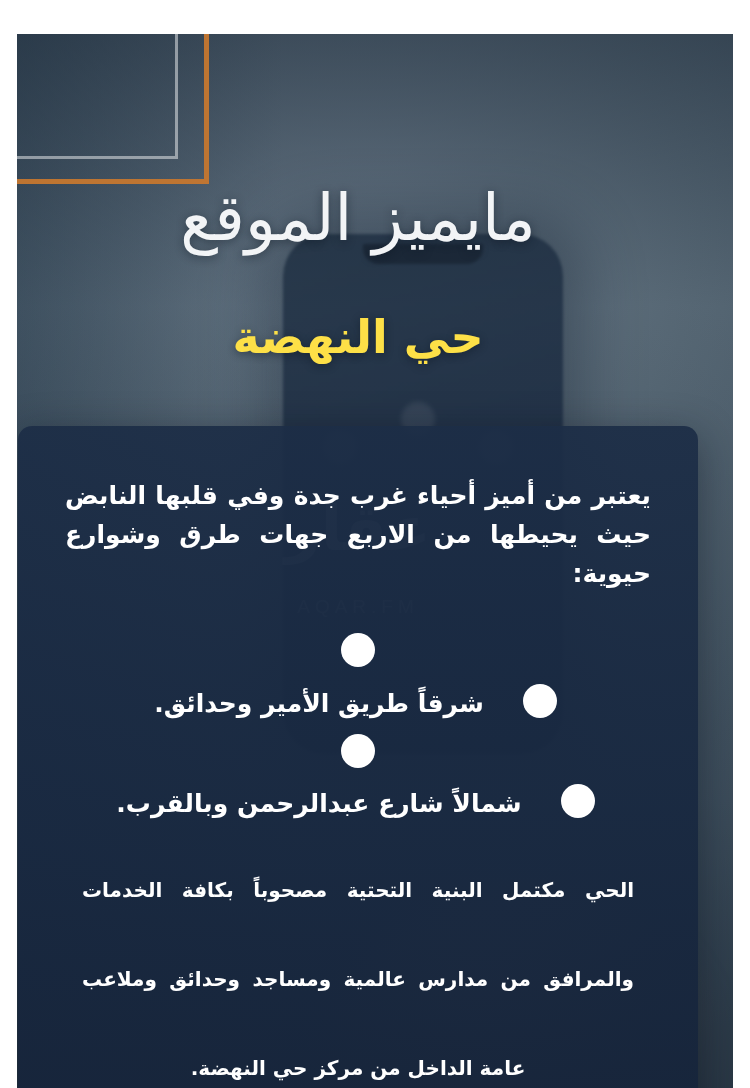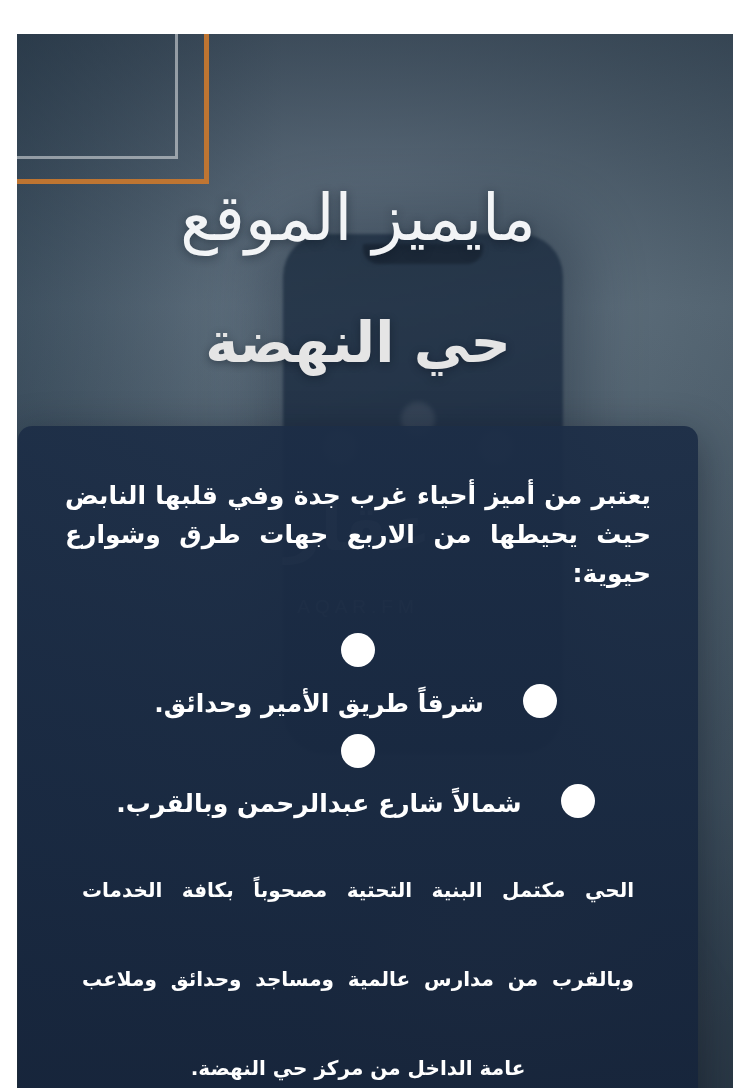--- a/index.html
+++ b/index.html
@@ -95,23 +95,23 @@
     font-size:64px;
     line-height:1.0;
     color:#f2f4f6;
     letter-spacing:0px;
     text-shadow:0 2px 10px rgba(10,20,30,0.45);
     font-weight:400;
   }
   .title-sub {
     margin-top:26px;
     font-family:"DejaVu Sans", sans-serif;
-    font-size:56px;
-    font-weight:bold;
-    color:#e5e5e5;
+    font-size:46px;
+    font-weight:bold;
+    color:#fde047;
     text-shadow:0 2px 8px rgba(10,20,30,0.45);
   }
 
   
   .card {
     position:absolute;
     left:35px;
     right:35px;
     top:392px;
     padding:34px 30px 30px 30px;
@@ -240,18 +240,18 @@
       <li>
         <span class="dot"></span>
       </li>
       <li>
         <span class="dot"></span><span>شمالاً شارع عبدالرحمن وبالقرب.</span>
       </li>
     </ul>
 
     <div class="closing">
       <p>الحي مكتمل البنية التحتية مصحوباً بكافة الخدمات</p>
-      <p>وبالقرب من مدارس عالمية ومساجد وحدائق وملاعب</p>
+      <p>والمرافق من مدارس عالمية ومساجد وحدائق وملاعب</p>
       <p class="last">عامة الداخل من مركز حي النهضة.</p>
     </div>
 
   </div>
 </div>
 
 </body></html>

